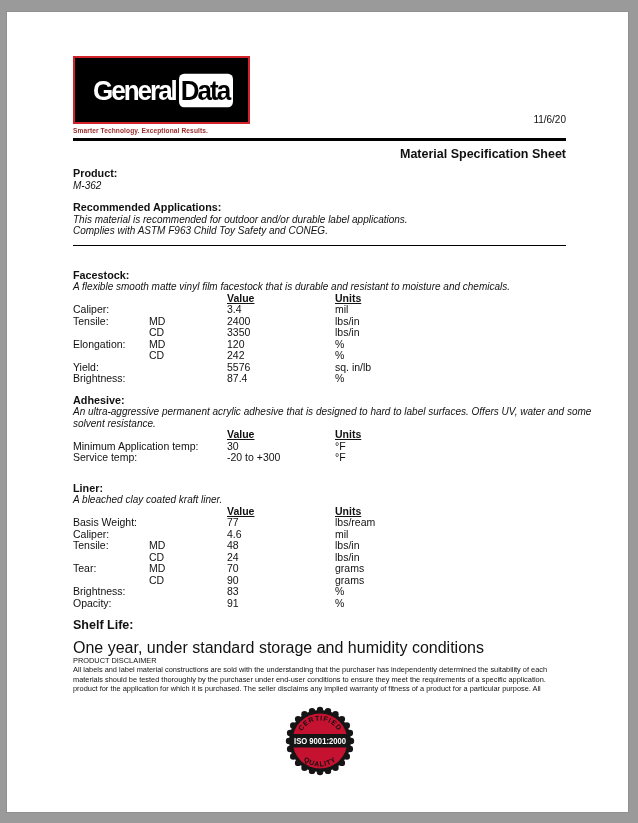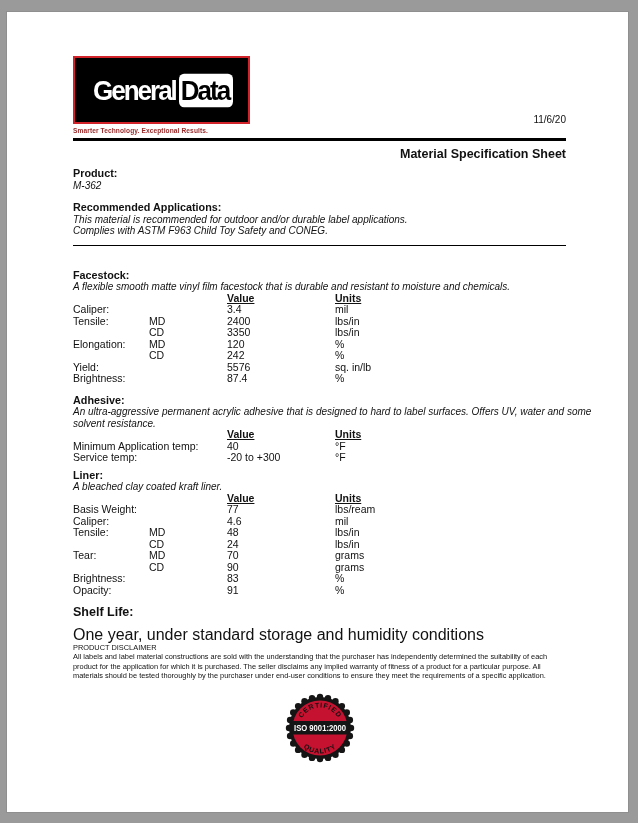--- a/index.html
+++ b/index.html
@@ -47,21 +47,21 @@
   .rule-thick { border-top:3.5px solid #000; margin-top:4px; }
   .rule-thin  { border-top:1.5px solid #000; margin-top:8px; }
   .doc-title { margin-top:6px; font-size:12.5px; font-weight:bold; text-align:right; white-space:nowrap; }
 
   
   .sec-product { margin-top:7px; }
   .sec-description { margin-top:11px; }
   .sec-applications { margin-top:11px; }
   .sec-facestock { margin-top:24px; }
   .sec-adhesive { margin-top:10px; }
-  .sec-liner { margin-top:6px; }
+  .sec-liner { margin-top:19px; }
   .sec-shelf { margin-top:9px; }
   .shelf-heading { font-size:12.5px; font-weight:bold; line-height:14px; }
   .shelf-text { margin-top:9px; font-size:16px; line-height:13px; white-space:nowrap; }
 
   
   .spec-row { display:grid; grid-template-columns:76px 78px 108px 1fr; }
   .spec-row > div { font-size:10.5px; line-height:11.5px; white-space:nowrap; }
   .spec-row-wide { display:grid; grid-template-columns:154px 108px 1fr; }
   .spec-row-wide > div { font-size:10.5px; line-height:11.5px; white-space:nowrap; }
   .col-head { font-weight:bold; text-decoration:underline; }
@@ -169,21 +169,21 @@
     <p class="body-text">An ultra-aggressive permanent acrylic adhesive that is designed to hard to label surfaces. Offers UV, water and some</p>
     <p class="body-text">solvent resistance.</p>
     <div>
       <div class="spec-row-wide">
         <div></div>
         <div class="col-head">Value</div>
         <div class="col-head">Units</div>
       </div>
       <div class="spec-row-wide">
         <div>Minimum Application temp:</div>
-        <div>40</div>
+        <div>30</div>
         <div>°F</div>
       </div>
       <div class="spec-row-wide">
         <div>Service temp:</div>
         <div>-20 to +300</div>
         <div>°F</div>
       </div>
     </div>
   </div>
 
@@ -249,22 +249,22 @@
   </div>
 
   <div class="sec-shelf">
     <p class="shelf-heading">Shelf Life:</p>
     <p class="shelf-text">One year, under standard storage and humidity conditions</p>
   </div>
 
   <div class="disclaimer">
     <p>PRODUCT DISCLAIMER</p>
     <p>All labels and label material constructions are sold with the understanding that the purchaser has independently determined the suitability of each</p>
+    <p>materials should be tested thoroughly by the purchaser under end-user conditions to ensure they meet the requirements of a specific application.</p>
     <p>product for the application for which it is purchased. The seller disclaims any implied warranty of fitness of a product for a particular purpose. All</p>
-    <p>materials should be tested thoroughly by the purchaser under end-user conditions to ensure they meet the requirements of a specific application.</p>
   </div>
 
   <div class="badge-wrap">
     <svg width="70" height="70" viewBox="0 0 70 70">
       <g style="fill:#151515">
         <circle cx="35" cy="35" r="31"></circle>
         <circle cx="66" cy="35" r="3.2"></circle>
           <circle cx="64.9" cy="43" r="3.2"></circle>
           <circle cx="61.8" cy="50.5" r="3.2"></circle>
         <circle cx="56.9" cy="56.9" r="3.2"></circle>

